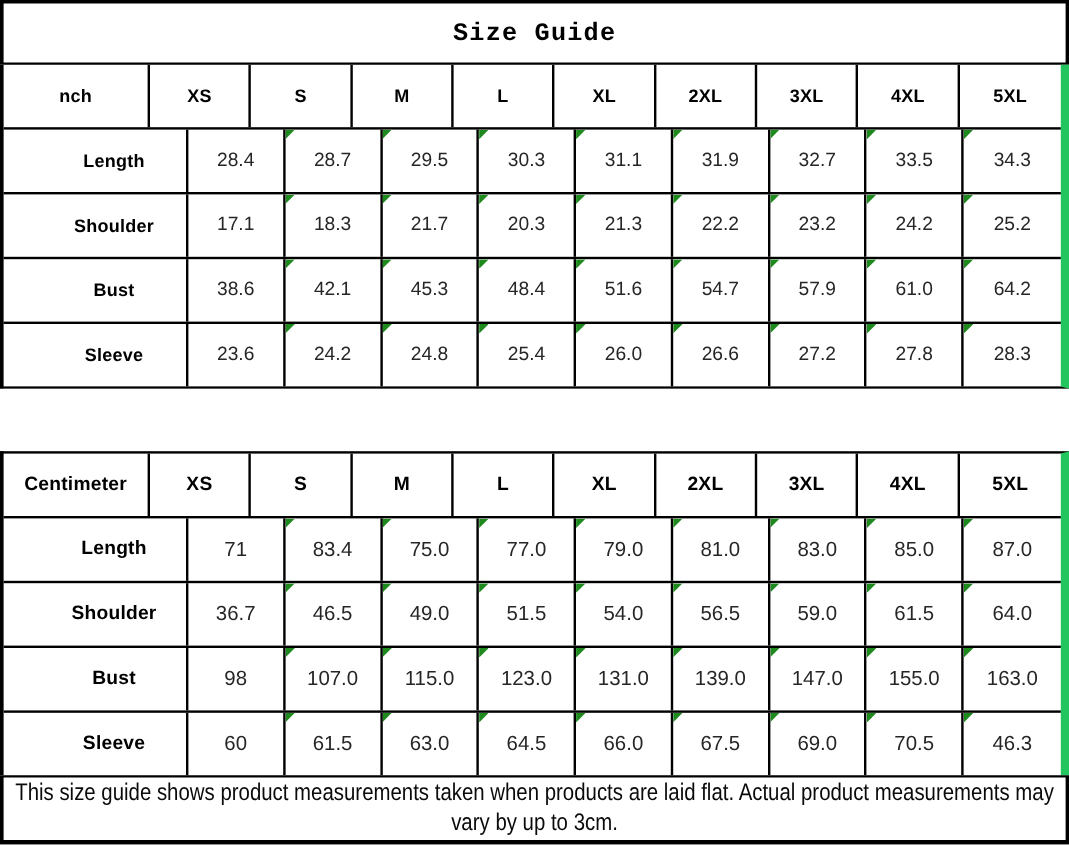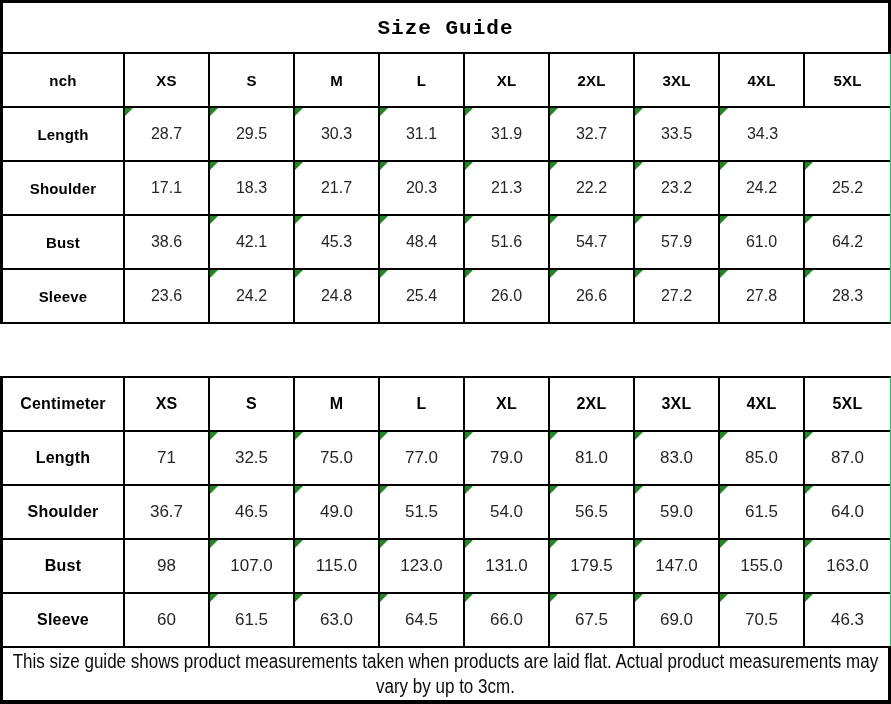--- a/index.html
+++ b/index.html
@@ -12,31 +12,31 @@
     height: 54px; box-sizing: border-box;
     border: 3px solid #000; border-bottom-width: 2px;
     display: flex; align-items: center; justify-content: center;
   }
   .title-band .title-text {
     font-family: "Liberation Mono", monospace;
     font-weight: 700; font-size: 21px; letter-spacing: 1px;
     padding-top: 2px;
   }
   .grid-table {
-    border-left: 3px solid #000; border-right: 1px solid #22c55e;
+    border-left: 3px solid #000; border-right: 7px solid #22c55e;
     box-sizing: border-box;
   }
   .grid-table.inch { border-bottom: 2px solid #000; }
   .grid-table.cm   { border-top: 2px solid #000; }
   .gap-band { height: 52px; background: #fff; }
   .trow {
     display: grid; grid-template-columns: 122px repeat(9, 1fr);
     height: 52px;
   }
-  .trow:not(:first-child) { border-top: 2px solid #000; }
+  .trow:not(:first-child) { border-top: 2px solid #000; padding-left: 32px; }
   .cell {
     position: relative; display: flex;
     align-items: center; justify-content: center;
     border-right: 2px solid #000; overflow: hidden;
   }
   .cell:last-child { border-right: none; text-align: right; }
   .head-cell  { font-weight: 700; font-size: 15px; letter-spacing: .2px; }
   .label-cell { font-weight: 700; font-size: 15px; letter-spacing: .2px; }
   .value-cell { font-size: 16px; color: #262626; }
   .grid-table.cm .head-cell,
@@ -75,20 +75,23 @@
         <div class="cell head-cell">L</div>
         <div class="cell head-cell">XL</div>
         <div class="cell head-cell">2XL</div>
         <div class="cell head-cell">3XL</div>
         <div class="cell head-cell">4XL</div>
         <div class="cell head-cell">5XL</div>
       </div>
       <div class="trow">
         <div class="cell label-cell">Length</div>
         <div class="cell value-cell">
+          <span>28.4</span>
+        </div>
+        <div class="cell value-cell">
           <span class="marker" style="background: rgb(30, 138, 30);"></span>
           <span>28.7</span>
         </div>
         <div class="cell value-cell">
           <span class="marker" style="background: rgb(30, 138, 30);"></span>
           <span>29.5</span>
         </div>
         <div class="cell value-cell">
           <span class="marker" style="background: rgb(30, 138, 30);"></span>
           <span>30.3</span>
@@ -245,21 +248,21 @@
         <div class="cell head-cell">4XL</div>
         <div class="cell head-cell">5XL</div>
       </div>
       <div class="trow">
         <div class="cell label-cell">Length</div>
         <div class="cell value-cell">
           <span>71</span>
         </div>
         <div class="cell value-cell">
           <span class="marker" style="background: rgb(30, 138, 30);"></span>
-          <span>32.5</span>
+          <span>83.4</span>
         </div>
         <div class="cell value-cell">
           <span class="marker" style="background: rgb(30, 138, 30);"></span>
           <span>75.0</span>
         </div>
         <div class="cell value-cell">
           <span class="marker" style="background: rgb(30, 138, 30);"></span>
           <span>77.0</span>
         </div>
         <div class="cell value-cell">
@@ -337,21 +340,21 @@
         <div class="cell value-cell">
           <span class="marker" style="background: rgb(30, 138, 30);"></span>
           <span>123.0</span>
         </div>
         <div class="cell value-cell">
           <span class="marker" style="background: rgb(30, 138, 30);"></span>
           <span>131.0</span>
         </div>
         <div class="cell value-cell">
           <span class="marker" style="background: rgb(30, 138, 30);"></span>
-          <span>179.5</span>
+          <span>139.0</span>
         </div>
         <div class="cell value-cell">
           <span class="marker" style="background: rgb(30, 138, 30);"></span>
           <span>147.0</span>
         </div>
         <div class="cell value-cell">
           <span class="marker" style="background: rgb(30, 138, 30);"></span>
           <span>155.0</span>
         </div>
         <div class="cell value-cell">

